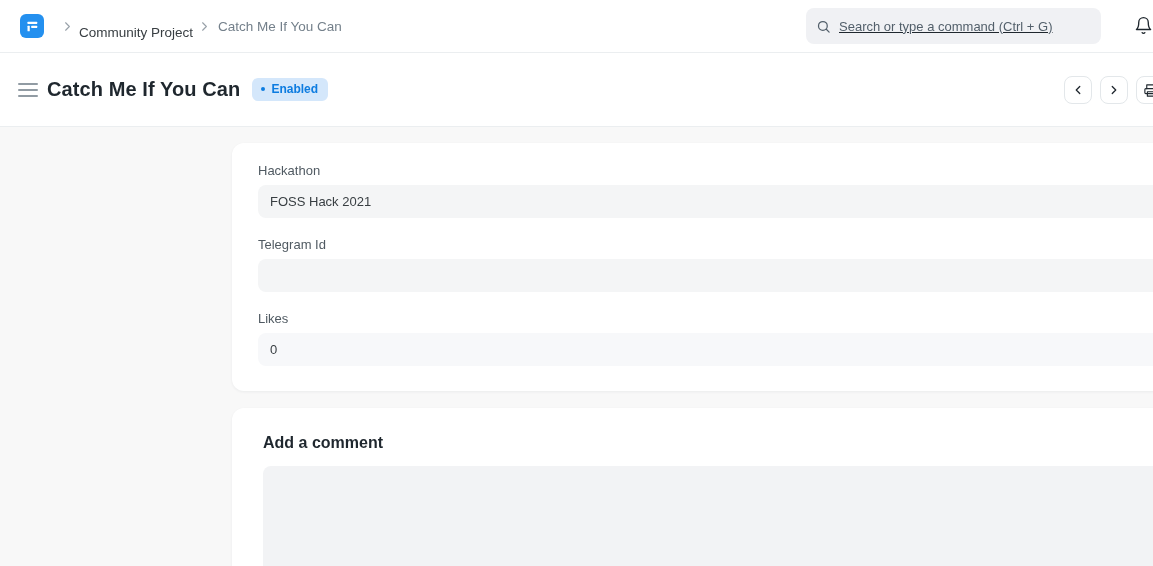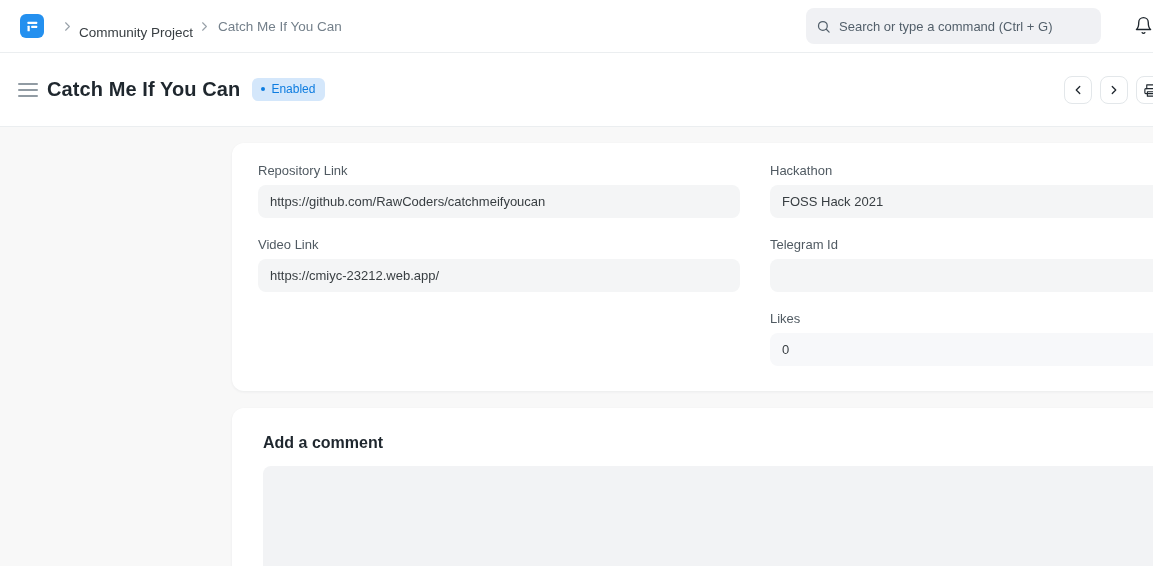--- a/index.html
+++ b/index.html
@@ -43,20 +43,21 @@
   .search {
     position: absolute;
     left: 806px; top: 8px;
     width: 295px; height: 36px;
     background: #f0f1f4;
     border-radius: 8px;
     display: flex;
     align-items: center;
     padding: 0 10px;
     cursor: text;
+    text-decoration: underline;
   }
   .search-icon { display: inline-flex; color: #525f6a; margin-right: 8px; flex: none; }
   .search input {
     flex: 1;
     border: none; outline: none; background: transparent;
     font-size: 13px; color: #383e42;
     font-family: inherit;
   }
   .search input::placeholder { color: #525f6a; opacity: 1; }
 
@@ -95,21 +96,21 @@
     white-space: nowrap;
   }
   .status-badge {
     margin-left: 12px;
     display: inline-flex;
     align-items: center;
     gap: 6px;
     background: #d4e7fb;
     color: #0d7ce0;
     font-size: 12px;
-    font-weight: 400;
+    font-weight: 700;
     padding: 4px 10px 5px 9px;
     border-radius: 6px;
     white-space: nowrap;
   }
   .status-badge .dot { width: 4px; height: 4px; border-radius: 50%; background: #0d7ce0; }
 
   .head-actions { position: absolute; left: 1064px; top: 23px; display: flex; gap: 8px; }
   .icon-btn {
     width: 28px; height: 28px;
     background: #fff;
@@ -267,30 +268,20 @@
           <rect x="3" y="9" width="18" height="8" rx="1.5"></rect>
           <rect x="7" y="14" width="10" height="7"></rect>
         </svg>
       </button>
     </div>
   </div>
 
   <main class="page-body">
 
     <section class="card form-card">
-      <div class="form-col-left">
-        <div class="field">
-          <label class="field-label">Repository Link</label>
-          <input class="field-input" type="text" value="https://github.com/RawCoders/catchmeifyoucan" style="">
-        </div>
-        <div class="field">
-          <label class="field-label">Video Link</label>
-          <input class="field-input" type="text" value="https://cmiyc-23212.web.app/" style="">
-        </div>
-      </div>
 
       <div class="form-col-right">
         <div class="field">
           <label class="field-label">Hackathon</label>
           <input class="field-input" type="text" value="FOSS Hack 2021" style="">
         </div>
         <div class="field">
           <label class="field-label">Telegram Id</label>
           <input class="field-input" type="text" value="" style="">
         </div>

